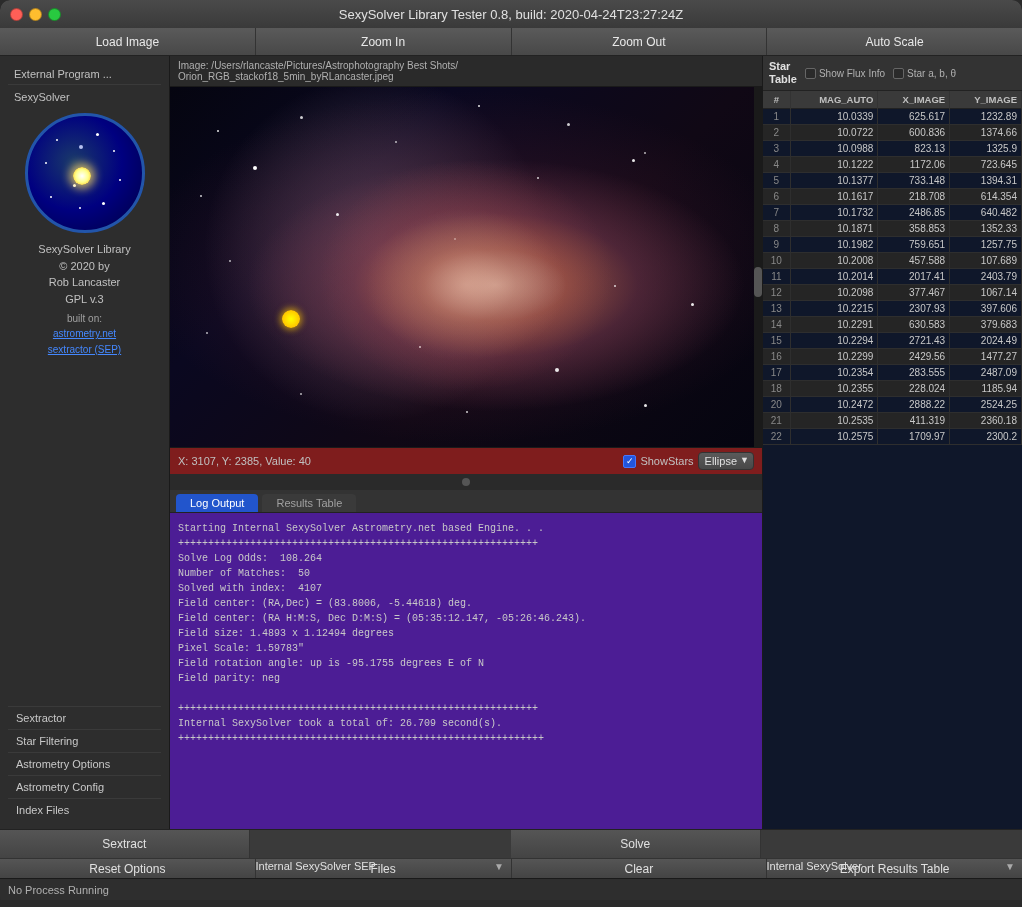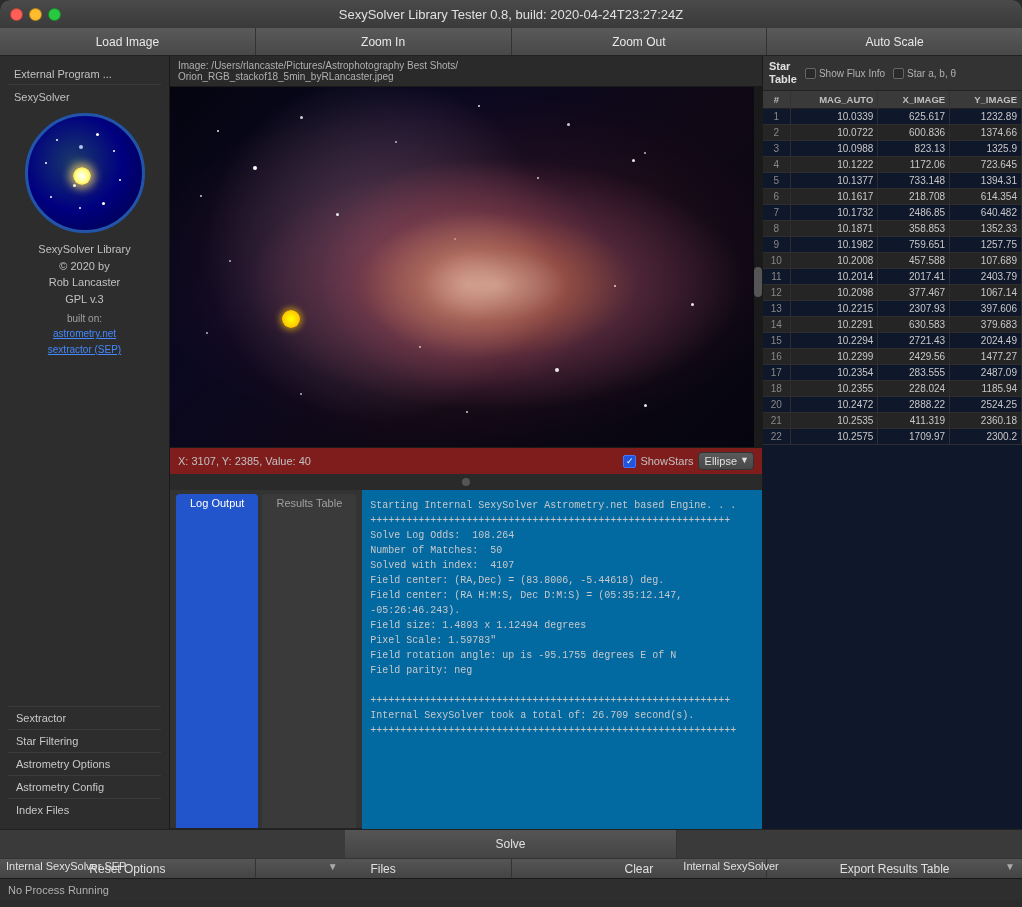--- a/index.html
+++ b/index.html
@@ -240,21 +240,21 @@
     .splitter-dot {
       width: 8px; height: 8px;
       border-radius: 50%;
       background: #555;
       margin: 2px auto;
     }
     
     .log-area {
       flex: 1;
       display: flex;
-      flex-direction: row;
+      flex-direction: column;
       overflow: hidden;
     }
     .log-tabs {
       display: flex;
       background: #333;
       border-bottom: 1px solid #222;
       padding: 4px 6px 0;
       gap: 4px;
     }
     .log-tab {
@@ -269,21 +269,21 @@
       background: #2255cc;
       color: white;
     }
     .log-content {
       flex: 1;
       padding: 8px;
       font-size: 10px;
       font-family: "Menlo", "Courier New", monospace;
       color: #c8c8c8;
       overflow-y: auto;
-      background: #0369a1;
+      background: #4c1d95;
       line-height: 1.5;
     }
     
     .right-panel {
       width: 260px;
       background: #0f172a;
       border-left: 1px solid #1a1a1a;
       display: flex;
       flex-direction: column;
     }
@@ -709,20 +709,21 @@
     </tr>
           </tbody>
       </table>
     </div>
   </div>
 
 </div>
 
 <div class="bottom-controls">
   <div class="bottom-row-1">
+    <button class="bottom-btn">Sextract</button>
     <div class="bottom-select-wrapper">
       <select class="bottom-select">
         <option>Internal SexySolver SEP</option>
       </select>
       <span class="select-arrow">▼</span>
     </div>
     <button class="bottom-btn">Solve</button>
     <div class="bottom-select-wrapper">
       <select class="bottom-select">
         <option>Internal SexySolver</option>

